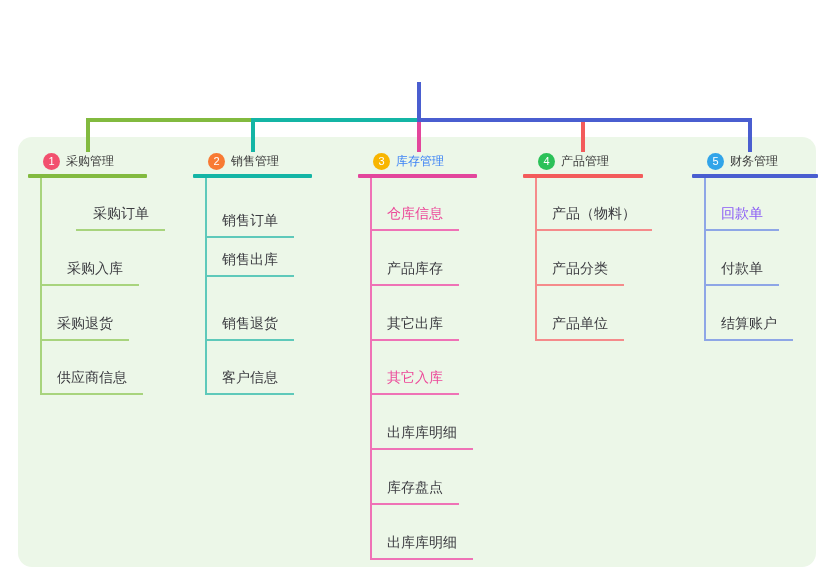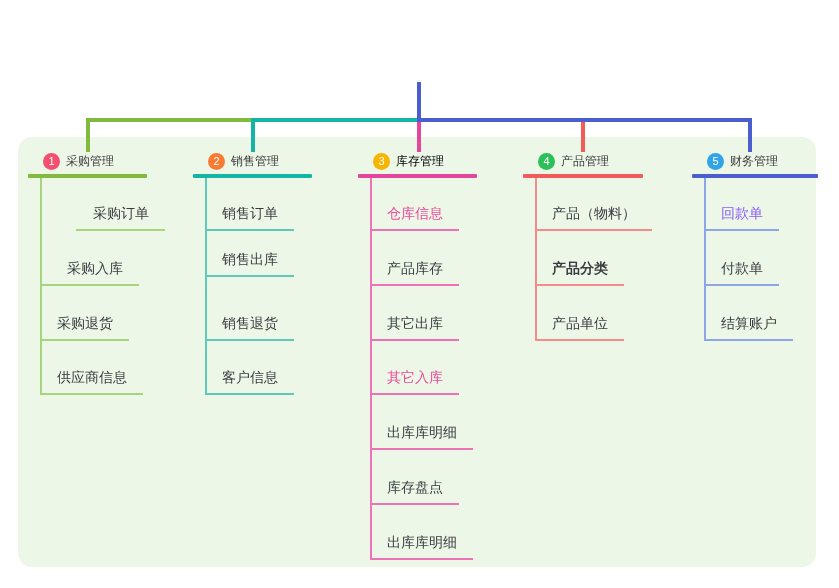--- a/index.html
+++ b/index.html
@@ -70,37 +70,37 @@
     <span class="child-label" style="color: rgb(59, 59, 64);">供应商信息</span>
   </div>
       </div>
       <div class="branch" style="left: 193px; top: 0px; width: 119px;">
     <div class="branch-header" style="top: 148px; width: 100%;">
       <span class="badge" style="background: rgb(248, 122, 51);">2</span>
       <span class="branch-label" style="color: rgb(58, 58, 58);">销售管理</span>
     </div>
     <div class="branch-underline" style="top: 174px; background: rgb(20, 181, 165);"></div>
     <div class="branch-vline" style="left: 12px; top: 178px; height: 217.4px; background: rgb(94, 201, 186);"></div>
-  <div class="child" style="left: 12px; top: 203px; border-bottom-color: rgb(94, 201, 186);">
+  <div class="child" style="left: 12px; top: 210px; border-bottom-color: rgb(94, 201, 186);">
     <span class="child-label" style="color: rgb(59, 59, 64);">销售订单</span>
   </div>
         <div class="child" style="left: 12px; top: 241px; border-bottom-color: rgb(94, 201, 186); margin-top: 8px;">
     <span class="child-label" style="color: rgb(59, 59, 64);">销售出库</span>
   </div>
         <div class="child" style="left: 12px; top: 312.6px; border-bottom-color: rgb(94, 201, 186);">
     <span class="child-label" style="color: rgb(59, 59, 64);">销售退货</span>
   </div>
         <div class="child" style="left: 12px; top: 367.4px; border-bottom-color: rgb(94, 201, 186);">
     <span class="child-label" style="color: rgb(59, 59, 64);">客户信息</span>
   </div>
       </div>
       <div class="branch" style="left: 358px; top: 0px; width: 119px;">
     <div class="branch-header" style="top: 148px; width: 100%;">
       <span class="badge" style="background: rgb(248, 181, 0);">3</span>
-      <span class="branch-label" style="color: #000000;">库存管理</span>
+      <span class="branch-label" style="color: #3b82f6;">库存管理</span>
     </div>
     <div class="branch-underline" style="top: 174px; background: rgb(227, 70, 156);"></div>
     <div class="branch-vline" style="left: 12px; top: 178px; height: 381.8px; background: rgb(239, 114, 182);"></div>
   <div class="child" style="left: 12px; top: 203px; border-bottom-color: rgb(239, 114, 182);">
     <span class="child-label" style="color: #ec4899;">仓库信息</span>
   </div>
         <div class="child" style="left: 12px; top: 257.8px; border-bottom-color: rgb(239, 114, 182);">
     <span class="child-label" style="color: rgb(59, 59, 64);">产品库存</span>
   </div>
         <div class="child" style="left: 12px; top: 312.6px; border-bottom-color: rgb(239, 114, 182);">
@@ -123,21 +123,21 @@
     <div class="branch-header" style="top: 148px; width: 100%;">
       <span class="badge" style="background: rgb(43, 193, 88);">4</span>
       <span class="branch-label" style="color: rgb(58, 58, 58);">产品管理</span>
     </div>
     <div class="branch-underline" style="top: 174px; background: rgb(243, 91, 91);"></div>
     <div class="branch-vline" style="left: 12px; top: 178px; height: 162.6px; background: rgb(245, 139, 139);"></div>
   <div class="child" style="left: 12px; top: 203px; border-bottom-color: rgb(245, 139, 139);">
     <span class="child-label" style="color: rgb(59, 59, 64);">产品（物料）</span>
   </div>
         <div class="child" style="left: 12px; top: 257.8px; border-bottom-color: rgb(245, 139, 139);">
-    <span class="child-label" style="color: rgb(59, 59, 64); font-weight: bold;">产品分类</span>
+    <span class="child-label" style="color: rgb(59, 59, 64);">产品分类</span>
   </div>
         <div class="child" style="left: 12px; top: 312.6px; border-bottom-color: rgb(245, 139, 139);">
     <span class="child-label" style="color: rgb(59, 59, 64);">产品单位</span>
   </div>
       </div>
       <div class="branch" style="left: 692px; top: 0px; width: 126px;">
     <div class="branch-header" style="top: 148px; width: 100%;">
       <span class="badge" style="background: rgb(49, 164, 233);">5</span>
       <span class="branch-label" style="color: rgb(58, 58, 58);">财务管理</span>
     </div>

